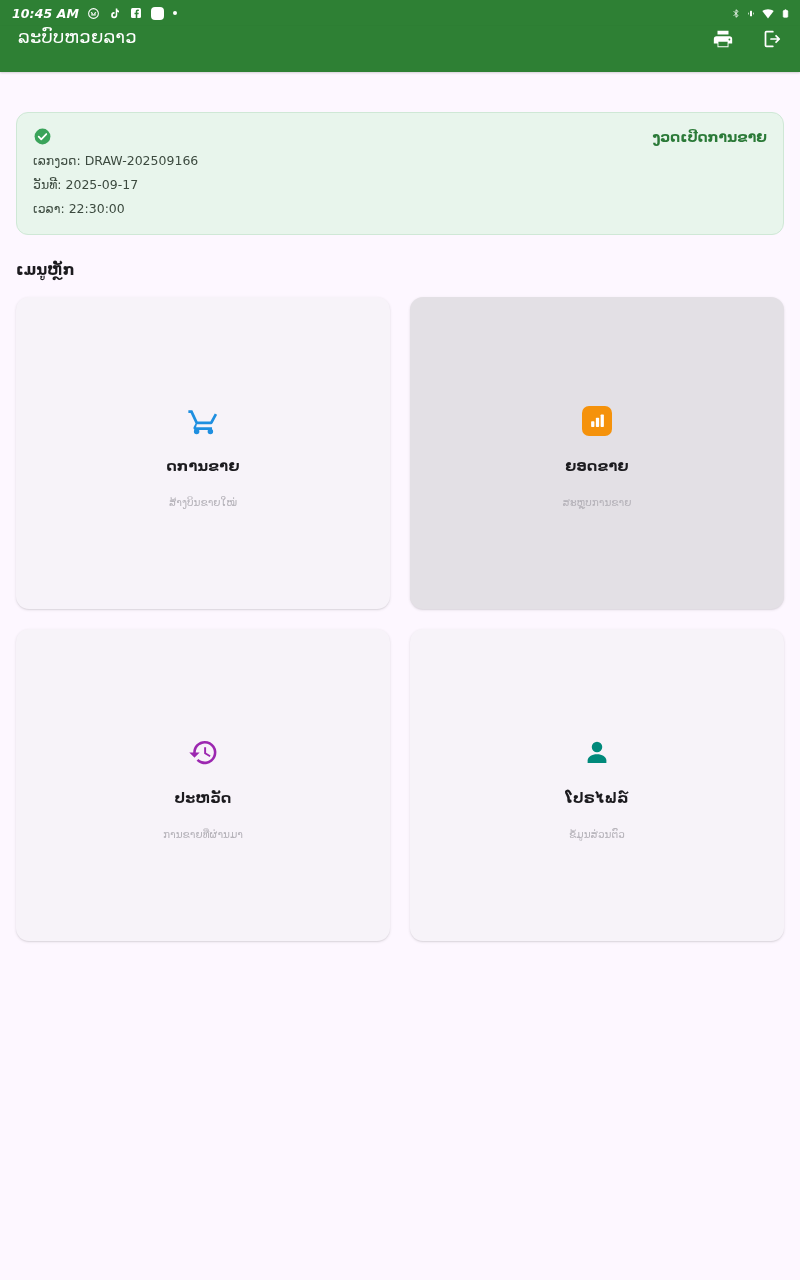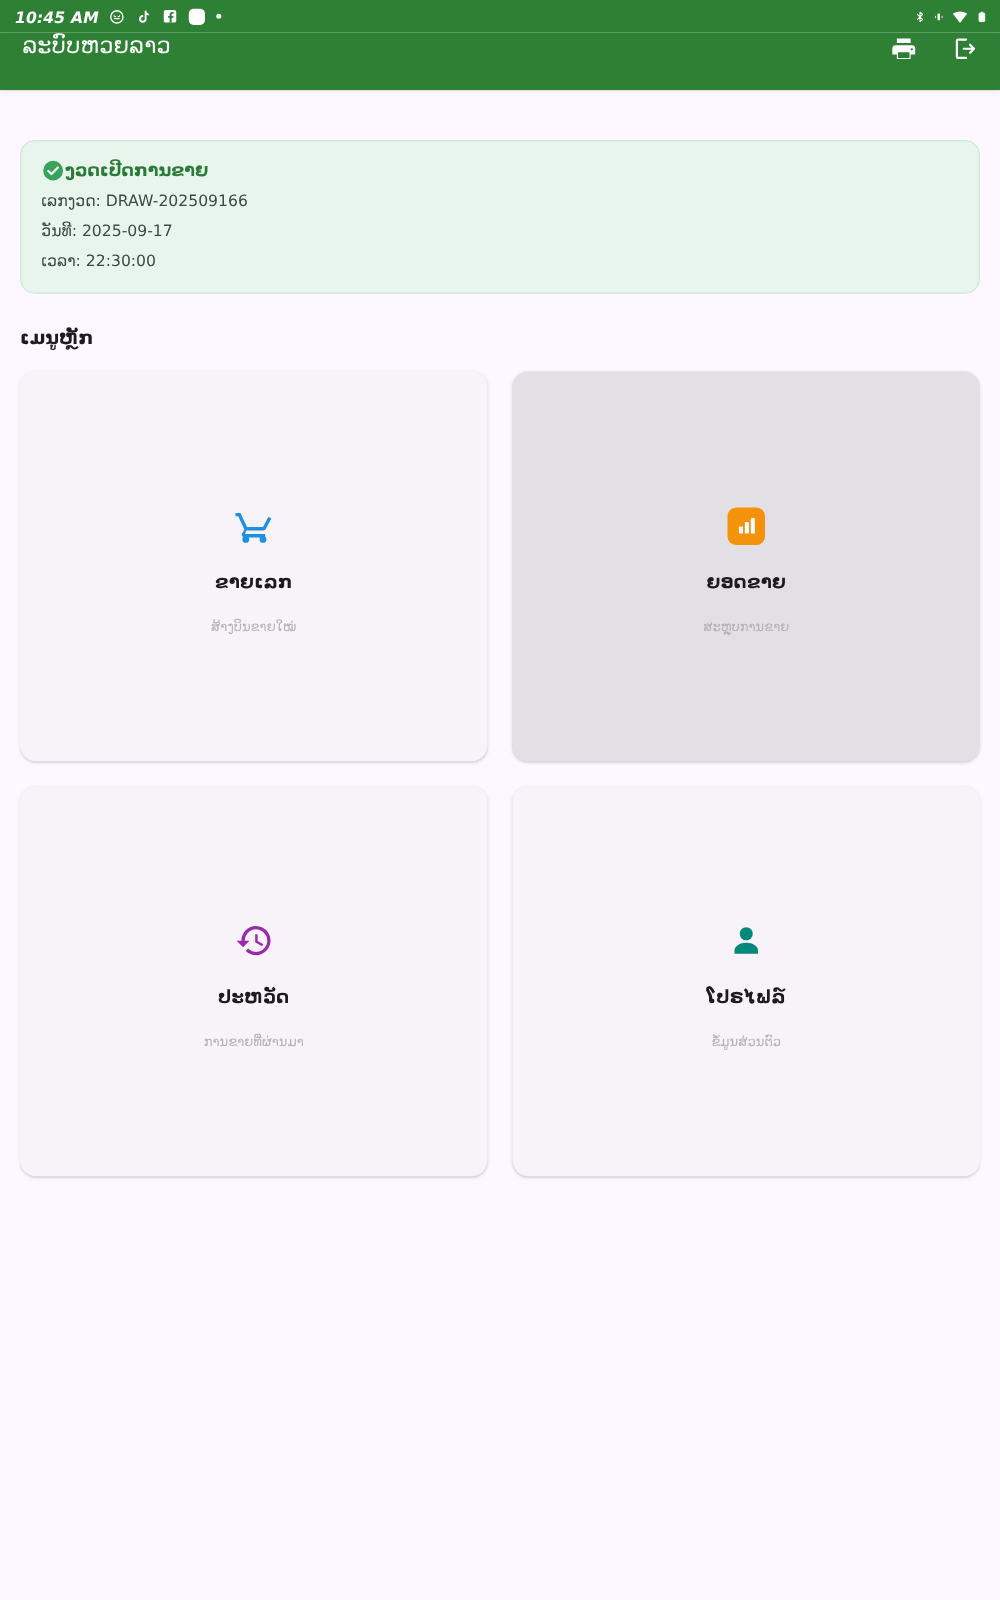--- a/index.html
+++ b/index.html
@@ -49,21 +49,21 @@
   }
   .welcome-title{ font-size:15.5px; font-weight:700; color:#1c1b1f; line-height:1.35; }
   .welcome-user{ font-size:14px; color:#b9b6bd; margin-top:9px; line-height:1.3; }
   .welcome-commission{ font-size:11.5px; color:#b9b6bd; margin-top:9px; line-height:1.3; white-space:nowrap; }
 
   
   .draw-alert{
     margin-top:24px; background:#e8f5ec; border:1px solid #cfe8d6;
     border-radius:12px; padding:14px 16px 16px 16px;
   }
-  .draw-head{ display:flex; align-items:center; gap:0; }
+  .draw-head{ display:flex; align-items:center; gap:25px;justify-content:space-between; }
   .draw-head-text{ font-size:14px; font-weight:700; color:#2b7a38; }
   .draw-line{ font-size:12.5px; color:#3c4a3f; margin-top:7px; line-height:1.35; }
   .draw-line:first-of-type{ margin-top:11px; }
 
   
   .section-title{ margin-top:26px; font-size:15px; font-weight:700; color:#1c1b1f; }
 
   
   .menu-grid{
     margin-top:18px; display:grid;
@@ -191,21 +191,21 @@
     <div class="menu-grid">
 
       <div class="menu-card">
         <div class="menu-icon">
           <span class="ic">
             <svg width="33" height="33" viewBox="0 0 24 24" fill="#1f8fe0">
               <path d="M7 18a2 2 0 1 0 0 4 2 2 0 0 0 0-4zm10 0a2 2 0 1 0 0 4 2 2 0 0 0 0-4zM7.2 14.8h9.9c.7 0 1.3-.4 1.6-1l3.2-5.9-1.7-1-3.2 5.9H7.7L3.9 4.6H1v2h1.6l3.6 7.6-1.35 2.45c-.55 1 .18 2.25 1.35 2.25h12v-2H6.6z"></path>
             </svg>
           </span>
         </div>
-        <div class="menu-label">ຂາຍເລກ</div>
+        <div class="menu-label">ດການຂາຍ</div>
         <div class="menu-sub">ສ້າງບິນຂາຍໃໝ່</div>
       </div>
 
       <div class="menu-card pressed">
         <div class="menu-icon">
           <span class="icon-chip" style="background:#f5920b">
             <svg width="17" height="17" viewBox="0 0 24 24" fill="#ffffff">
               <rect x="3" y="13" width="4.6" height="8" rx="1"></rect>
               <rect x="9.7" y="8" width="4.6" height="13" rx="1"></rect>
               <rect x="16.4" y="3.5" width="4.6" height="17.5" rx="1"></rect>

